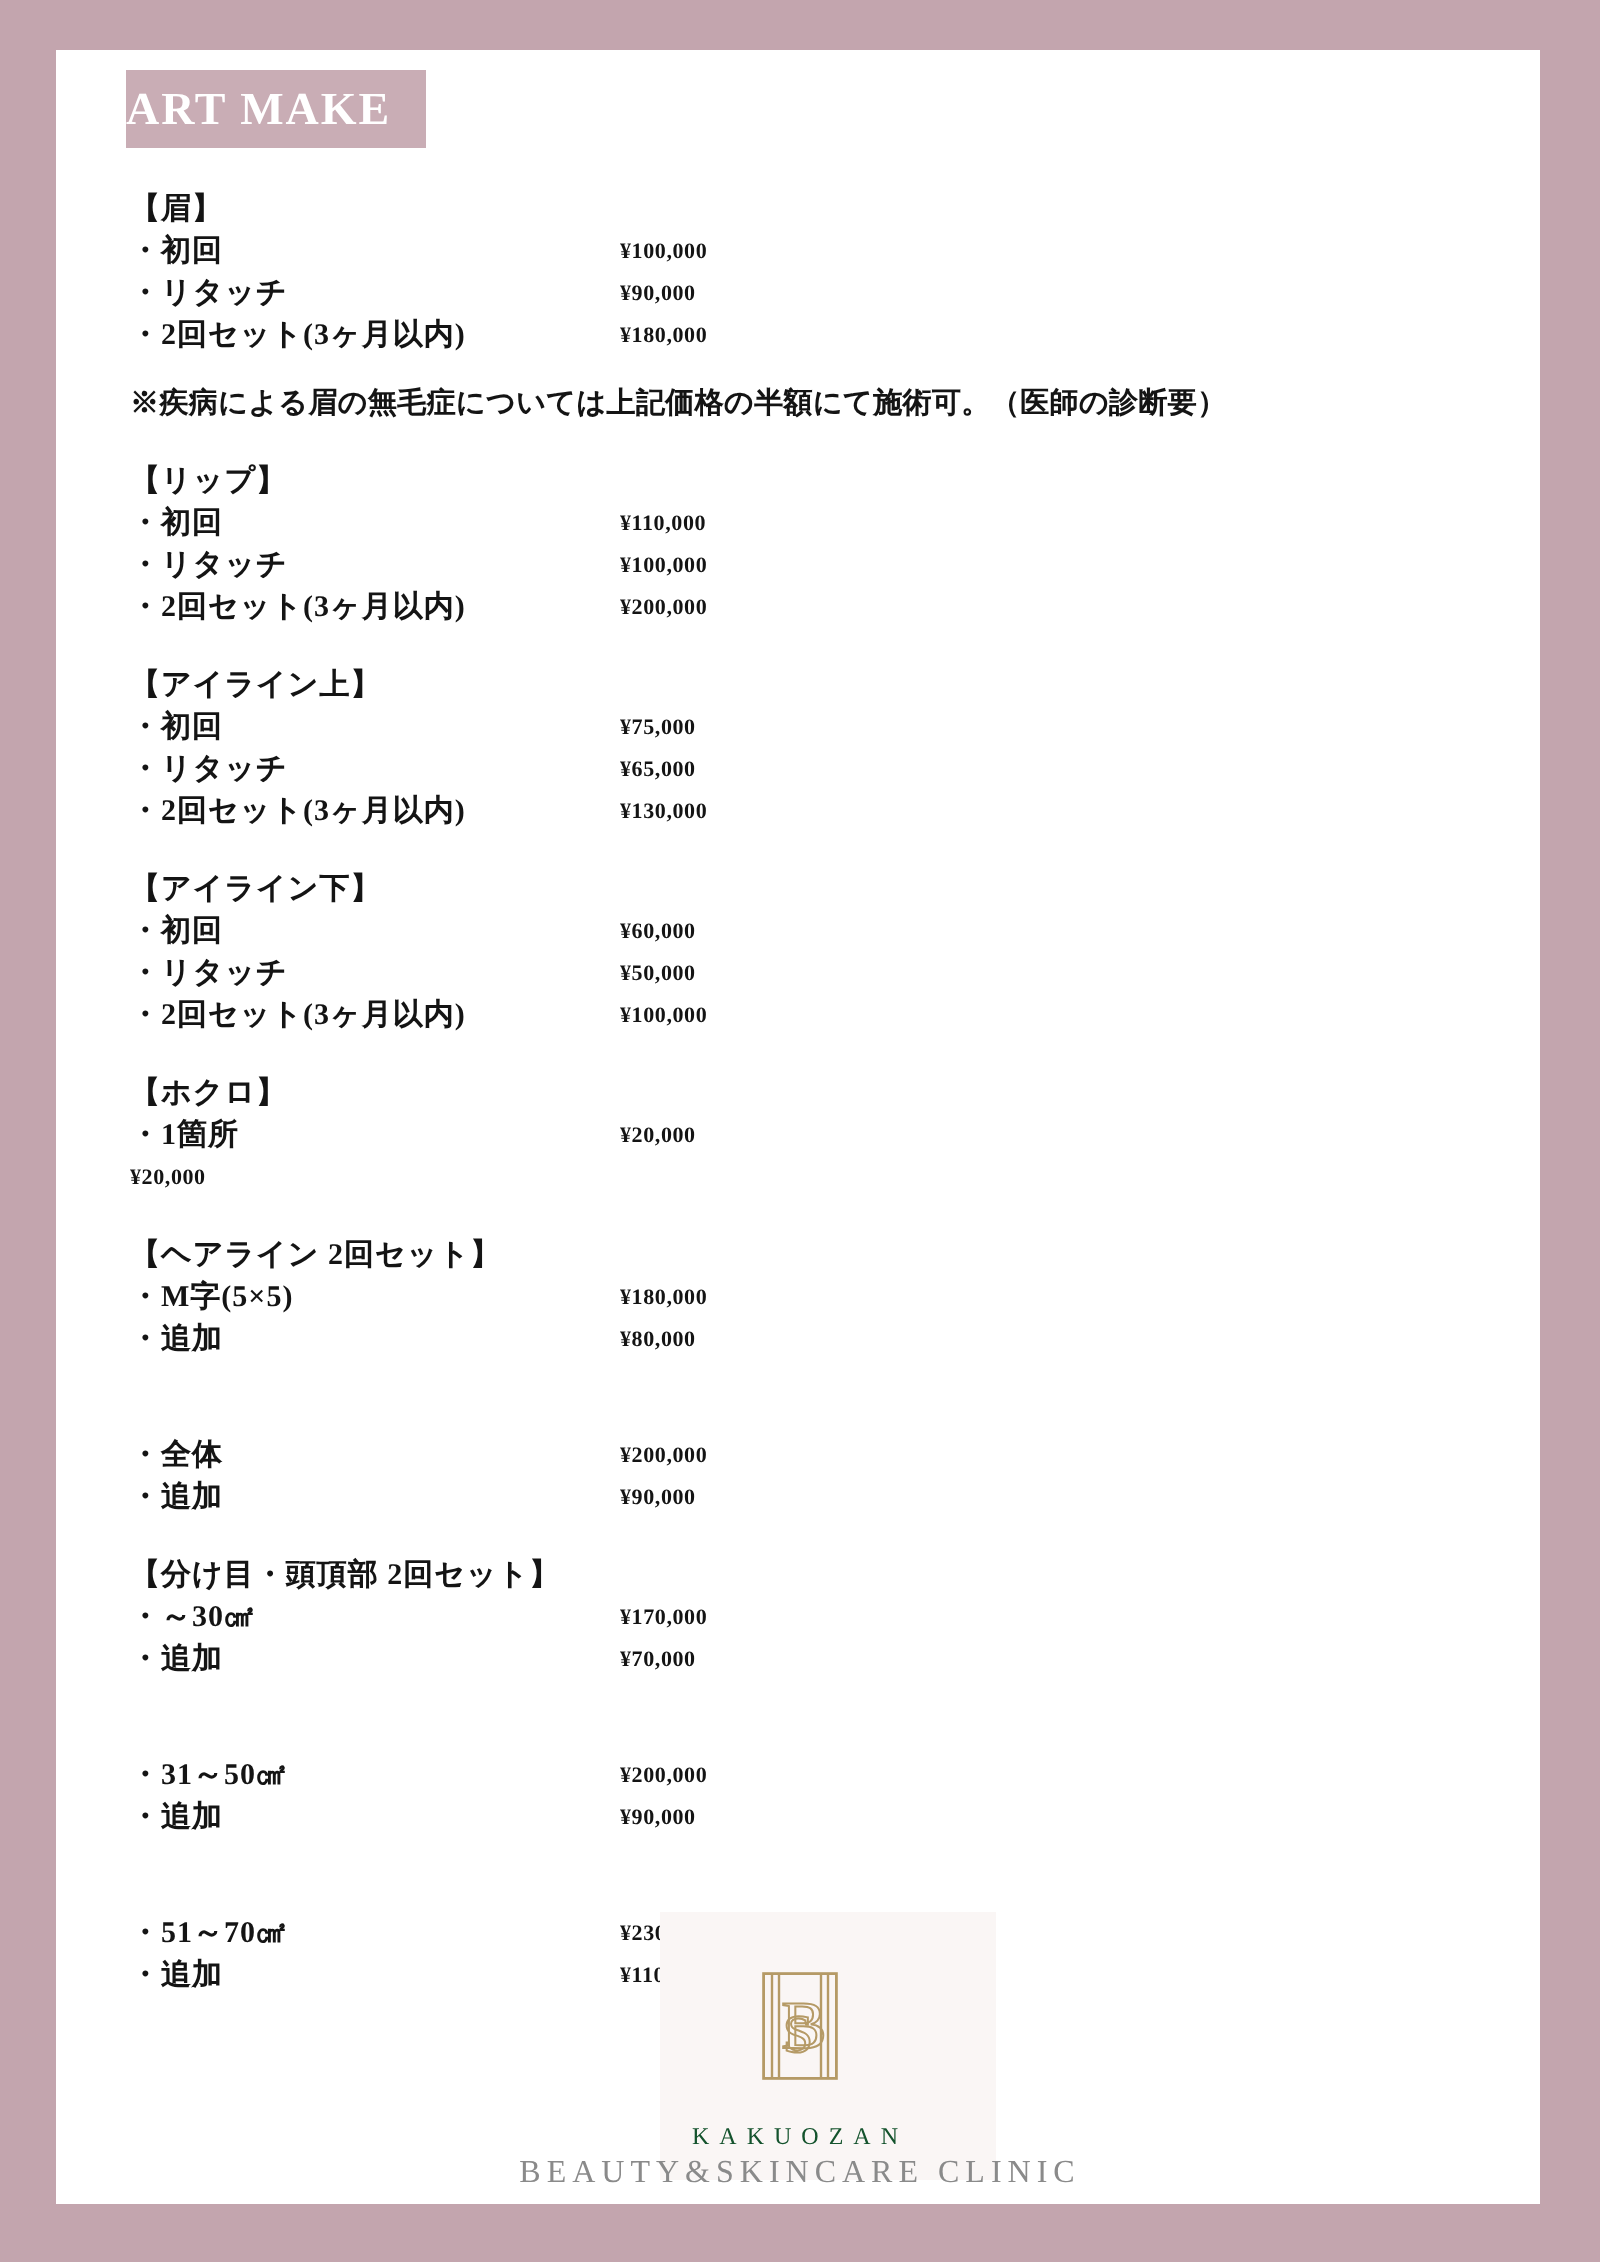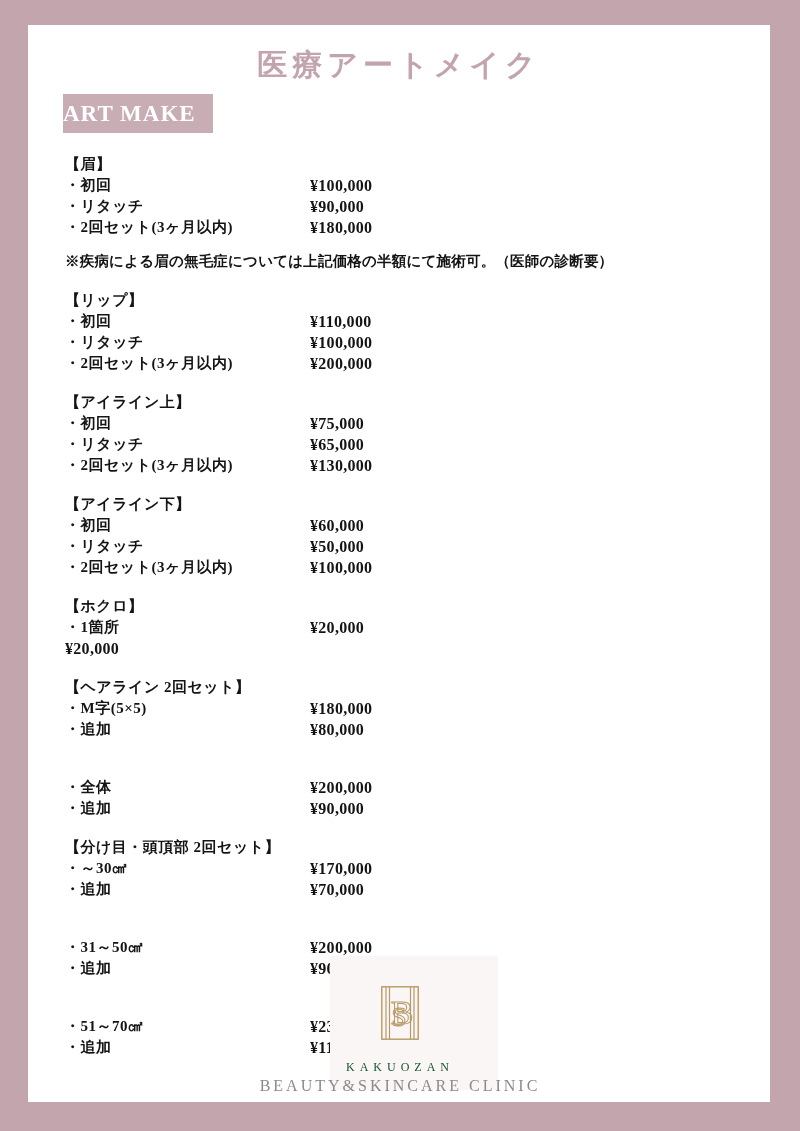--- a/index.html
+++ b/index.html
@@ -56,21 +56,21 @@
     line-height: 21px;
     font-size: 15px;
     font-weight: 700;
   }
   .row.gap { margin-top: 37px; }
   .row .label {
     width: 245px;
     letter-spacing: 0.5px;
   }
   .row .price {
-    font-size: 16px;
+    font-size: 11px;
     letter-spacing: 0.3px;
   }
   .note {
     font-size: 14.5px;
     font-weight: 700;
     line-height: 21px;
     letter-spacing: 0.2px;
     margin-top: 13px;
   }
   .logo-wash {
@@ -99,21 +99,20 @@
     letter-spacing: 3px;
     color: #8a8a8a;
   }
 </style>
 </head>
 <body>
 
 <div class="page">
   <div class="inner">
 
-    <h1 class="page-title">医療アートメイク</h1>
 
     <div class="badge">ART MAKE</div>
 
     <div class="sections">
         <section class="section">
           <div class="heading">【眉】</div>
           <div class="row">
             <span class="label">・初回</span>
             <span class="price">¥100,000</span>
           </div>

